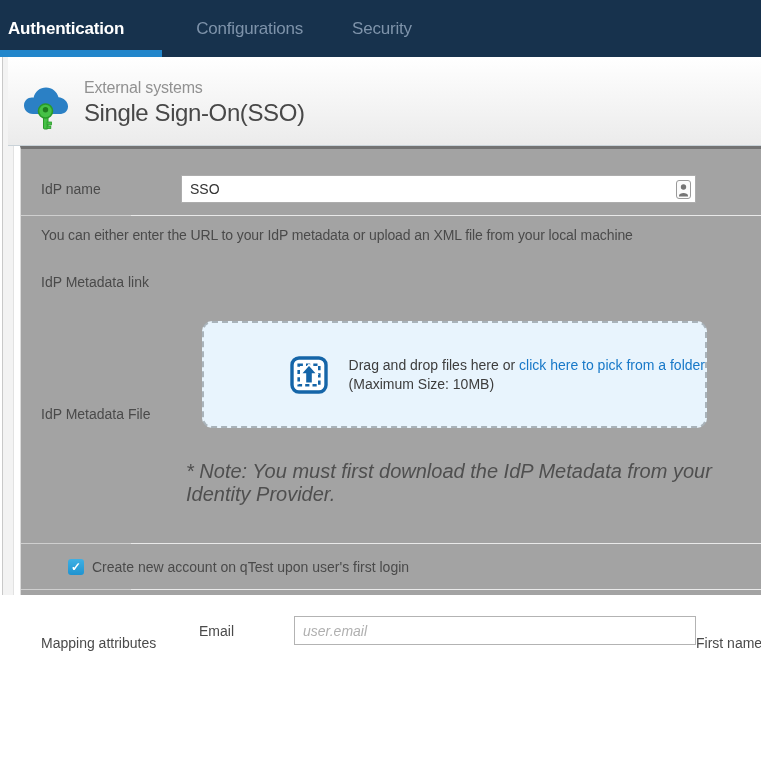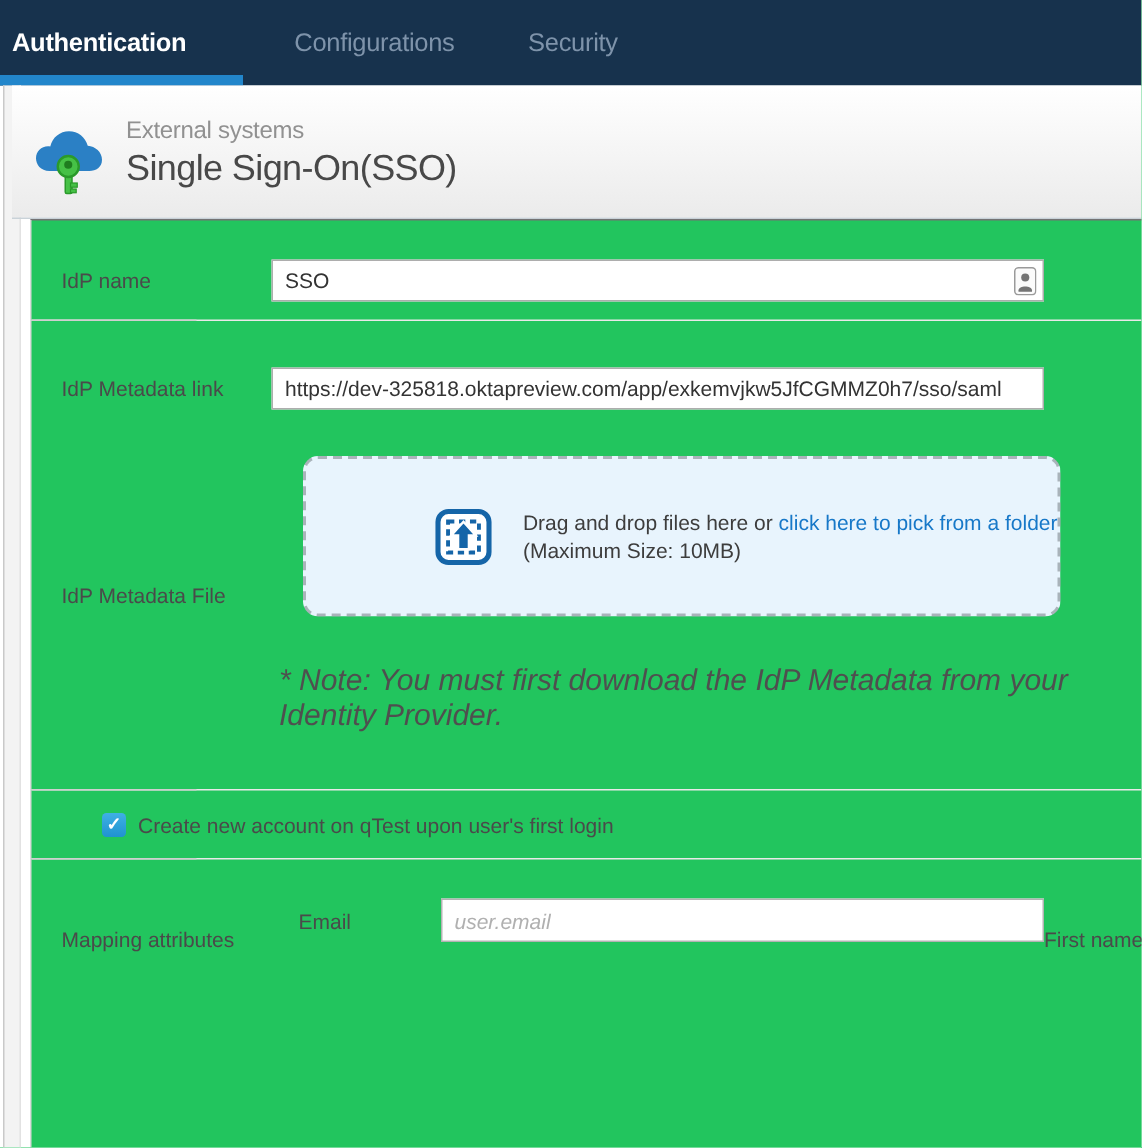--- a/index.html
+++ b/index.html
@@ -2,21 +2,21 @@
 <html><head>
 <meta charset="utf-8">
 <style>
   * { box-sizing: border-box; margin: 0; padding: 0; }
   html,body { width:761px; height:765px; }
   body {
     font-family: "Liberation Sans", sans-serif;
     background:#ffffff; overflow:hidden; position:relative;
     color:#4a4a4a;
   }
-  .screen { position:absolute; inset:0; width:761px; height:765px; }
+  .screen { position:absolute; inset:0; width:761px; height:595px; }
 
   
   .top-nav {
     position:absolute; left:0; top:0; width:761px; height:57px;
     background:#17324d; display:flex; align-items:center;
   }
   .tab { font-size:17px; color:#7e93aa; cursor:pointer; letter-spacing:-0.2px; }
   .tab.active { color:#ffffff; font-weight:bold; }
   .tab-auth { margin-left:8px; }
   .tab-conf { margin-left:72px; }
@@ -39,21 +39,21 @@
     display:flex; align-items:center;
   }
   .band-icon { width:48px; height:48px; margin-left:14px; margin-top:12px; flex:0 0 auto; }
   .band-titles { margin-left:14px; margin-top:4px; }
   .breadcrumb { font-size:16px; color:#919191; letter-spacing:-0.2px; }
   .page-title { font-size:24px; color:#484848; letter-spacing:-0.4px; margin-top:2px; }
 
   
   .panel {
     position:absolute; left:20px; right:0; top:146px; bottom:0;
-    background:#22c55e; border-left:1px solid #dadada; border-top:1px solid #737373;
+    background:#a3a3a3; border-left:1px solid #dadada; border-top:3px solid #737373;
   }
   .form-row { display:flex; align-items:center; }
   .row-idp-name, .row-metadata-link { margin-top:26px; }
   .row-metadata-link { margin-top:31px; }
   .col-label { width:160px; padding-left:20px; font-size:14px; color:#4a4a4a; flex:0 0 auto; }
   .input-wrap { position:relative; width:515px; }
   input.std {
     width:515px; height:28px; border:1px solid #adadad; border-radius:0;
     font-family:"Liberation Sans", sans-serif; font-size:14px; color:#333;
     padding:0 26px 0 8px; background:#fff; outline:none;
@@ -147,26 +147,24 @@
             <rect x="0.5" y="0.5" width="14" height="18" rx="2.5" fill="#fbfbfb" stroke="#9a9a9a"></rect>
             <circle cx="7.5" cy="7" r="2.7" fill="#757575"></circle>
             <path d="M3 15.5 c0-3.4 9-3.4 9 0 v1 h-9 z" fill="#757575"></path>
           </svg>
         </div>
       </div>
     </div>
 
     <div class="divider div-1"></div>
 
+    <div class="help-text">You can either enter the URL to your IdP metadata or upload an XML file from your local machine</div>
 
     <div class="form-row row-metadata-link">
       <div class="col-label">IdP Metadata link</div>
-      <div class="input-wrap">
-        <input class="std no-icon" type="text" value="https://dev-325818.oktapreview.com/app/exkemvjkw5JfCGMMZ0h7/sso/saml" style="">
-      </div>
     </div>
 
     <div class="form-row row-metadata-file">
       <div class="col-label">IdP Metadata File</div>
       <div class="file-col">
         <div class="dropzone">
           <div class="dz-icon">
             <svg width="38" height="38" viewBox="0 0 38 38">
               <rect x="2" y="2" width="34" height="34" rx="7" fill="#ffffff" stroke="#1565a8" stroke-width="3.4"></rect>
               <rect x="8.7" y="8.7" width="20.6" height="20.6" fill="none" stroke="#1565a8" stroke-width="2.6" stroke-dasharray="4.2 3.1"></rect>

